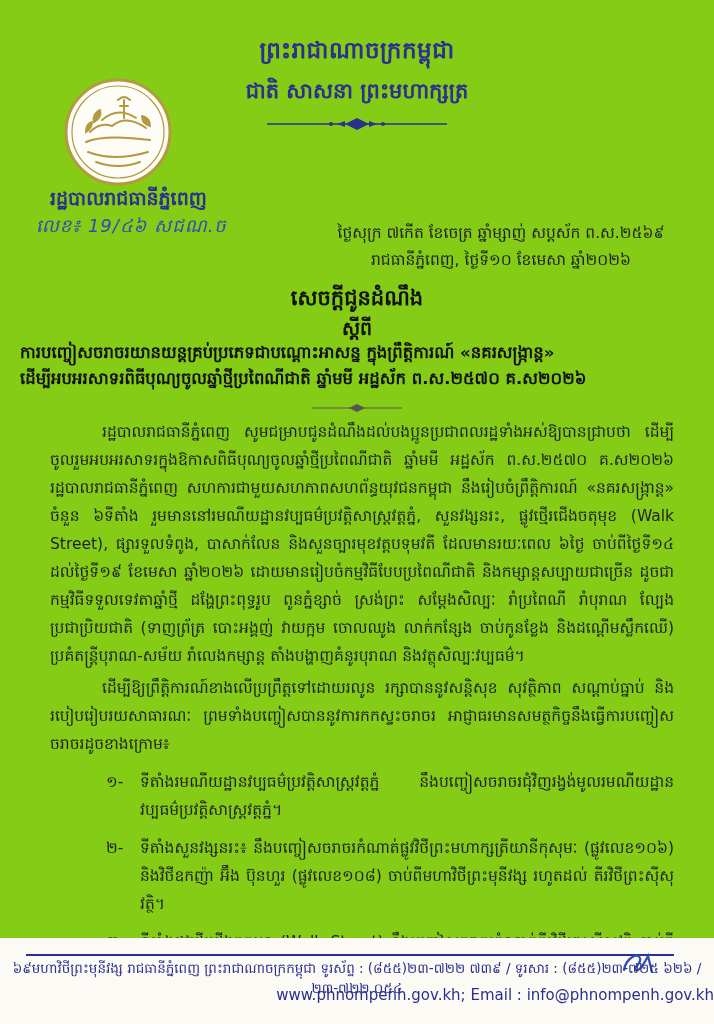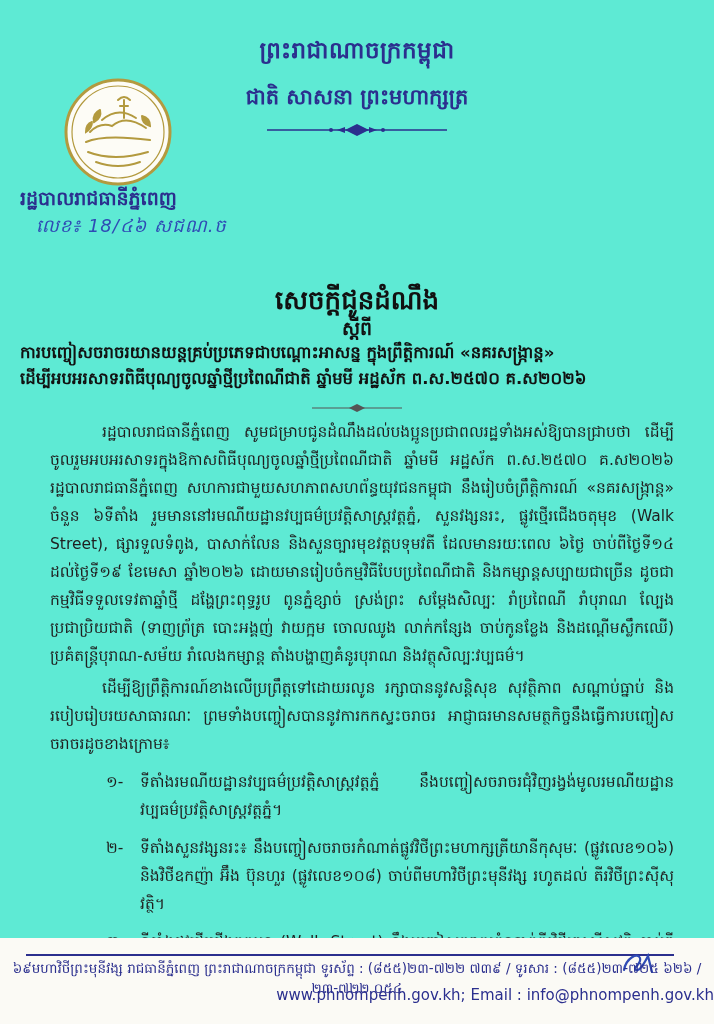--- a/index.html
+++ b/index.html
@@ -1,56 +1,56 @@
 <!DOCTYPE html>
 <html lang="km"><head>
 <meta charset="utf-8">
 <style>
   html,body{margin:0;padding:0;}
   body{background:#e8e8e4;font-family:"DejaVu Sans",sans-serif;}
   .page{
     position:relative;
     width:714px;height:1024px;
     margin:0 auto;
-    background:#5eead4;
+    background:#84cc16;
     box-shadow:0 0 6px rgba(0,0,0,.25);
     overflow:hidden;
     color:#232323;
   }
   
   .kingdom{
     position:absolute;top:36px;left:0;right:0;
     text-align:center;
     color:#2b2f8e;
     font-weight:bold;
   }
   .kingdom .l1{font-size:23px;letter-spacing:.5px;}
-  .kingdom .l2{font-size:21px;margin-top:14px;}
+  .kingdom .l2{font-size:21px;margin-top:8px;}
   .ornament{margin-top:8px;}
   
   .seal{position:absolute;left:62px;top:76px;}
   
   .issuer{
-    position:absolute;left:20px;top:186px;
+    position:absolute;left:50px;top:186px;
     color:#2b2f8e;font-weight:bold;font-size:19px;
   }
   .refno{
     position:absolute;left:36px;top:214px;
     color:#2f4bb5;font-size:18px;font-style:italic;
     letter-spacing:1px;
   }
   
   .dates{
     position:absolute;right:28px;top:220px;width:370px;
     text-align:center;font-size:15.5px;line-height:27px;color:#1e1e1e;
   }
   
   .doctype{
     position:absolute;top:284px;left:0;right:0;text-align:center;
-    font-size:26px;font-weight:bold;color:#111;
+    font-size:21px;font-weight:bold;color:#111;
   }
   .regarding{
     position:absolute;top:316px;left:0;right:0;text-align:center;
     font-size:19px;font-weight:bold;color:#111;
   }
   .subject{
     position:absolute;top:340px;left:20px;right:20px;
     font-size:16.5px;font-weight:bold;color:#111;line-height:26px;
   }
   .mini-divider{
@@ -120,22 +120,26 @@
         <path d="M26 76 q26 10 60 0"></path>
         <path d="M34 86 q22 8 44 0"></path>
         <path d="M30 46 q-6 2 -6 10 q6 -4 6 -10" fill="#b39a3f"></path>
         <path d="M38 34 q-8 4 -6 12 q8 -4 6 -12" fill="#b39a3f"></path>
         <path d="M80 40 q8 2 8 10 q-8 -2 -8 -10" fill="#b39a3f"></path>
       </g>
     </svg>
   </div>
 
   <div class="issuer">រដ្ឋបាលរាជធានីភ្នំពេញ</div>
-  <div class="refno">លេខ៖ 18/៤៦ សជណ.ច</div>
+  <div class="refno">លេខ៖ 19/៤៦ សជណ.ច</div>
 
+  <div class="dates">
+    <div>ថ្ងៃសុក្រ ៧កើត ខែចេត្រ ឆ្នាំម្សាញ់ សប្តស័ក ព.ស.២៥៦៩</div>
+    <div>រាជធានីភ្នំពេញ, ថ្ងៃទី១០ ខែមេសា ឆ្នាំ២០២៦</div>
+  </div>
 
   <div class="doctype">សេចក្ដីជូនដំណឹង</div>
   <div class="regarding">ស្ដីពី</div>
   <div class="subject">
     <div>ការបញ្ចៀសចរាចរយានយន្តគ្រប់ប្រភេទជាបណ្ដោះអាសន្ន ក្នុងព្រឹត្តិការណ៍ «នគរសង្រ្កាន្ត»</div>
     <div>ដើម្បីអបអរសាទរពិធីបុណ្យចូលឆ្នាំថ្មីប្រពៃណីជាតិ ឆ្នាំមមី អដ្ឋស័ក ព.ស.២៥៧០ គ.ស២០២៦</div>
   </div>
   <div class="mini-divider">
     <svg width="90" height="10" viewBox="0 0 90 10">
       <line x1="0" y1="5" x2="90" y2="5" stroke="#555" stroke-width="1"></line>

